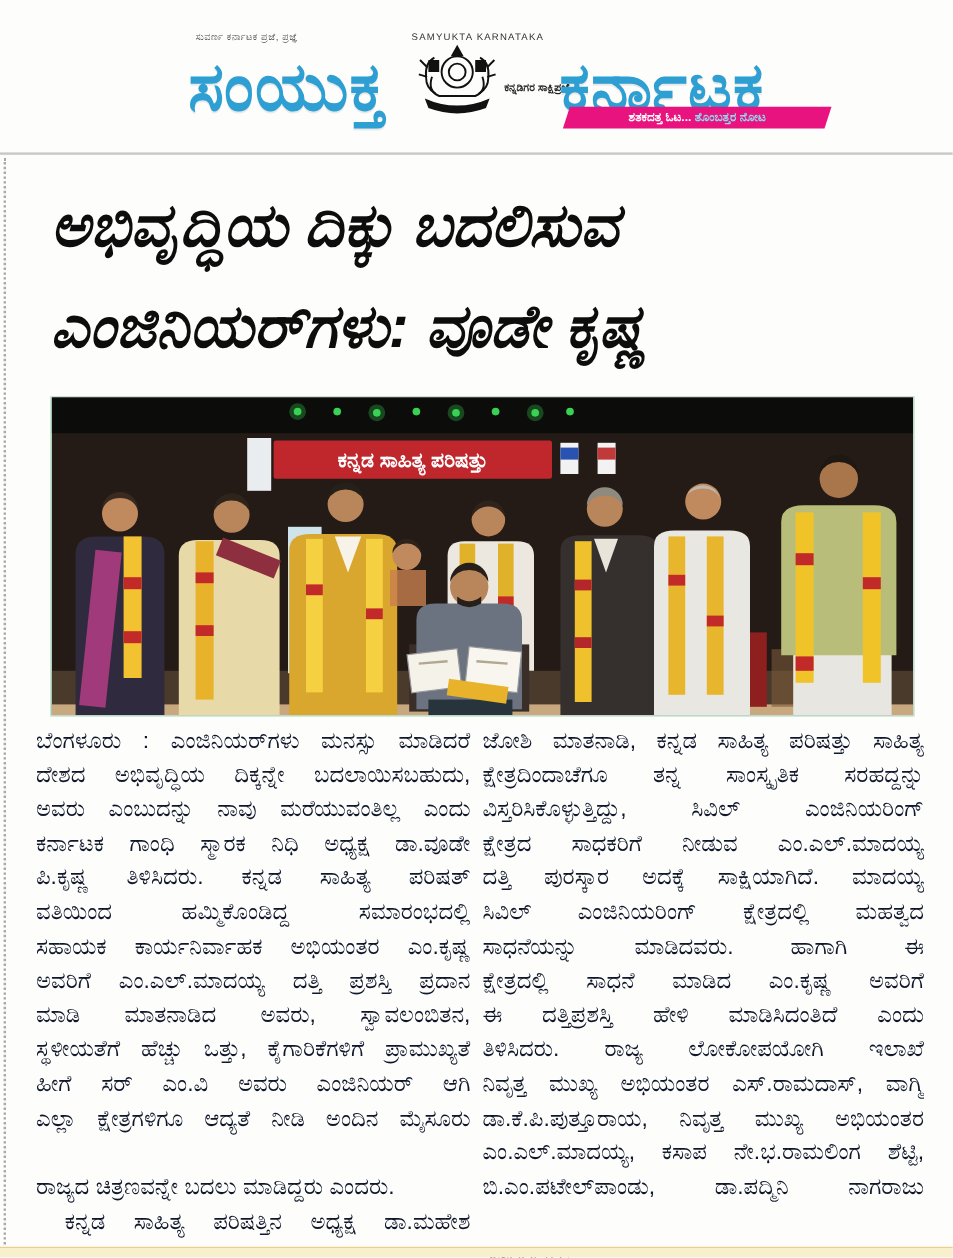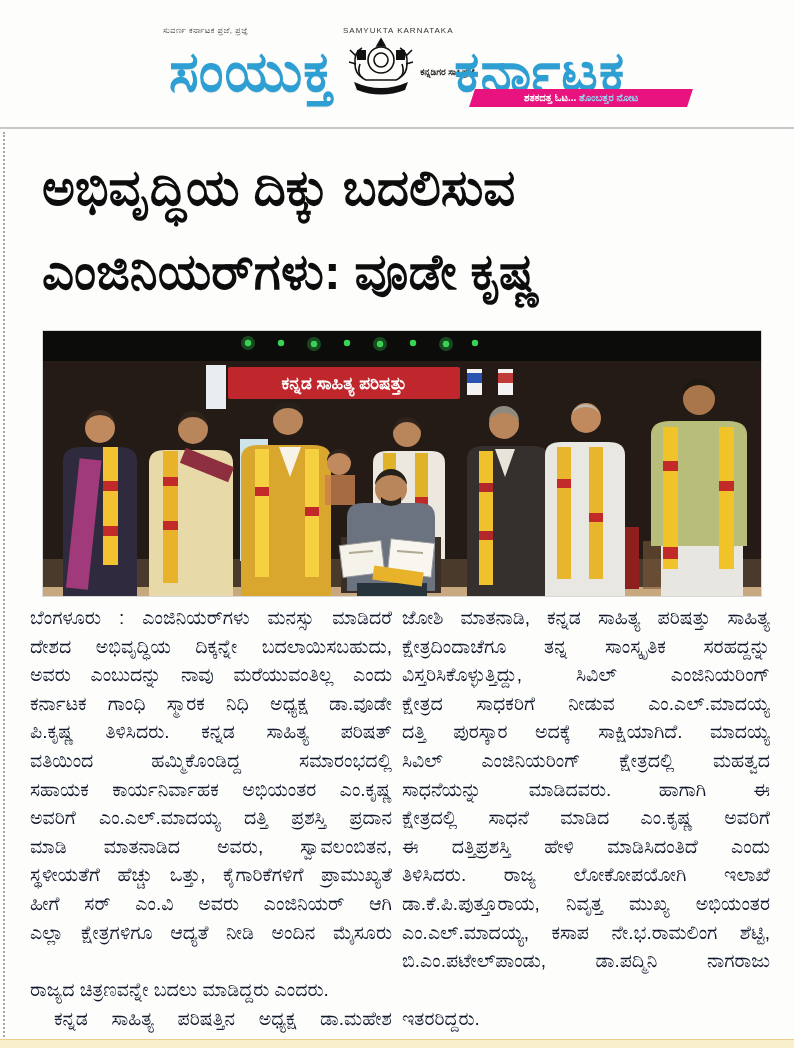--- a/index.html
+++ b/index.html
@@ -5,42 +5,42 @@
   html,body{margin:0;padding:0;}
   body{
     width:794px;height:1048px;position:relative;overflow:hidden;
     background:#fdfdfc;
     font-family:"Liberation Sans", sans-serif;
   }
   
   .masthead{position:absolute;left:0;top:0;width:794px;height:125px;}
   .tagline-kn{position:absolute;left:163px;top:26px;font-size:8px;color:#444;letter-spacing:.5px;}
   .tagline-en{position:absolute;left:343px;top:26px;font-size:8px;color:#333;font-weight:normal;letter-spacing:1px;}
-  .title-row{position:absolute;left:0;top:34px;width:794px;display:flex;justify-content:center;align-items:center;gap:8px;}
+  .title-row{position:absolute;left:0;top:34px;width:794px;display:flex;justify-content:center;align-items:center;gap:20px;}
   .mast-title{
     font-size:56px;font-weight:800;color:#2E9FD3;line-height:1;
     letter-spacing:1px;white-space:nowrap;
     text-shadow:0 1px 0 rgba(0,0,0,.08);
   }
   .emblem-wrap{display:flex;align-items:center;width:104px;flex:0 0 auto;}
   .emblem-caption{font-size:9px;color:#222;margin-top:1px;white-space:nowrap;font-weight:bold;}
   .ribbon{
     position:absolute;left:472px;top:89px;width:218px;height:18px;
     background:#E8137E;transform:skewX(-18deg);
     display:flex;align-items:center;justify-content:center;gap:4px;
   }
   .ribbon-inner{transform:skewX(18deg);font-size:10px;font-weight:bold;white-space:nowrap;}
   .ribbon-t1{color:#ffffff;}
   .ribbon-t2{color:#8FD8F2;}
   
   .top-rule{position:absolute;left:0;top:127px;width:794px;height:2px;background:#c8c8c8;}
   .left-dotted{position:absolute;left:3px;top:132px;height:905px;width:0;border-left:2px dotted #a8a8a8;}
   .bottom-band{position:absolute;left:0;bottom:0;width:794px;height:8px;background:#f8f0cd;border-top:1px solid #eccf8f;}
   
-  .headline{position:absolute;left:42px;top:146px;width:730px;color:#0d0d0d;}
+  .headline{position:absolute;left:42px;top:146px;width:730px;color:#0d0d0d;font-style:italic;}
   .headline .hl{
     font-size:50px;font-weight:800;line-height:84px;white-space:nowrap;
     letter-spacing:0;
   }
   
   .photo-frame{
     position:absolute;left:42px;top:330px;width:718px;height:265px;
     border:1px solid #d8d8d8;background:#86efac;overflow:hidden;
   }
   .photo-frame svg{display:block;}
@@ -267,20 +267,21 @@
       <div class="article-line">ಜೋಶಿ ಮಾತನಾಡಿ, ಕನ್ನಡ ಸಾಹಿತ್ಯ ಪರಿಷತ್ತು ಸಾಹಿತ್ಯ</div>
       <div class="article-line">ಕ್ಷೇತ್ರದಿಂದಾಚೆಗೂ ತನ್ನ ಸಾಂಸ್ಕೃತಿಕ ಸರಹದ್ದನ್ನು</div>
       <div class="article-line">ವಿಸ್ತರಿಸಿಕೊಳ್ಳುತ್ತಿದ್ದು, ಸಿವಿಲ್ ಎಂಜಿನಿಯರಿಂಗ್</div>
       <div class="article-line">ಕ್ಷೇತ್ರದ ಸಾಧಕರಿಗೆ ನೀಡುವ ಎಂ.ಎಲ್.ಮಾದಯ್ಯ</div>
       <div class="article-line">ದತ್ತಿ ಪುರಸ್ಕಾರ ಅದಕ್ಕೆ ಸಾಕ್ಷಿಯಾಗಿದೆ. ಮಾದಯ್ಯ</div>
       <div class="article-line">ಸಿವಿಲ್ ಎಂಜಿನಿಯರಿಂಗ್ ಕ್ಷೇತ್ರದಲ್ಲಿ ಮಹತ್ವದ</div>
       <div class="article-line">ಸಾಧನೆಯನ್ನು ಮಾಡಿದವರು. ಹಾಗಾಗಿ ಈ</div>
       <div class="article-line">ಕ್ಷೇತ್ರದಲ್ಲಿ ಸಾಧನೆ ಮಾಡಿದ ಎಂ.ಕೃಷ್ಣ ಅವರಿಗೆ</div>
       <div class="article-line">ಈ ದತ್ತಿಪ್ರಶಸ್ತಿ ಹೇಳಿ ಮಾಡಿಸಿದಂತಿದೆ ಎಂದು</div>
       <div class="article-line">ತಿಳಿಸಿದರು. ರಾಜ್ಯ ಲೋಕೋಪಯೋಗಿ ಇಲಾಖೆ</div>
+      <div class="article-line">ನಿವೃತ್ತ ಮುಖ್ಯ ಅಭಿಯಂತರ ಎಸ್.ರಾಮದಾಸ್, ವಾಗ್ಮಿ</div>
       <div class="article-line">ಡಾ.ಕೆ.ಪಿ.ಪುತ್ತೂರಾಯ, ನಿವೃತ್ತ ಮುಖ್ಯ ಅಭಿಯಂತರ</div>
       <div class="article-line">ಎಂ.ಎಲ್.ಮಾದಯ್ಯ, ಕಸಾಪ ನೇ.ಭ.ರಾಮಲಿಂಗ ಶೆಟ್ಟಿ,</div>
       <div class="article-line">ಬಿ.ಎಂ.ಪಟೇಲ್‌ಪಾಂಡು, ಡಾ.ಪದ್ಮಿನಿ ನಾಗರಾಜು</div>
       <div class="article-line no-justify">ಇತರರಿದ್ದರು.</div>
     </div>
 </div>
 
 <div class="bottom-band"></div>
 
 </body></html>

